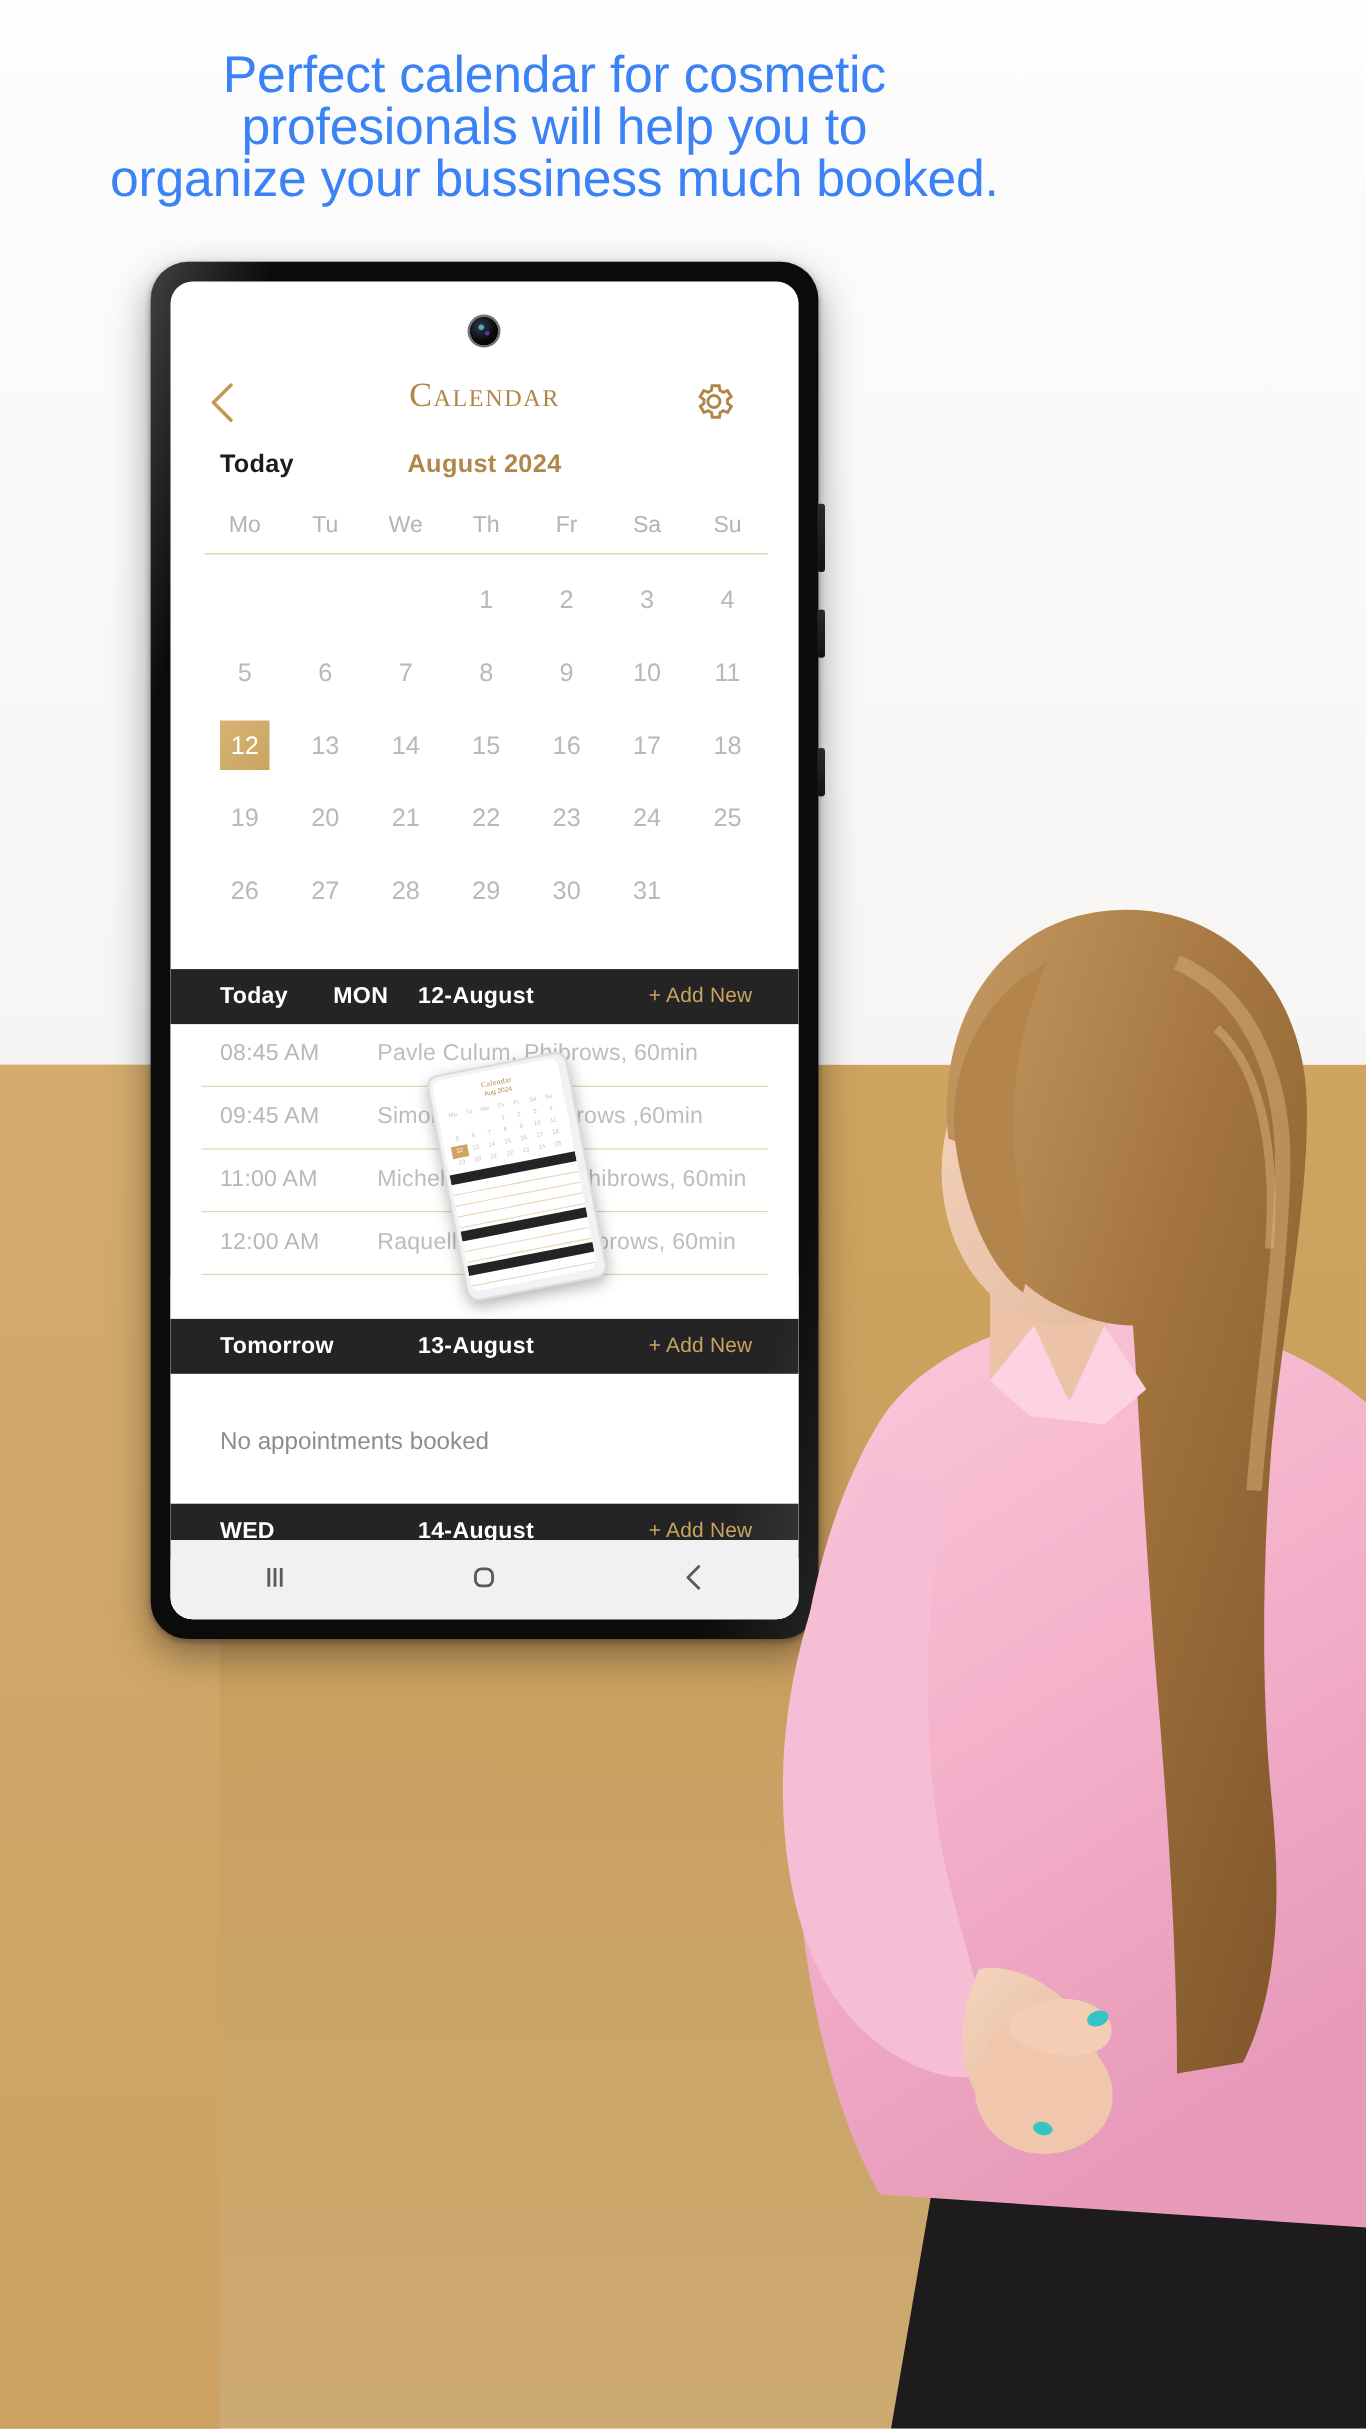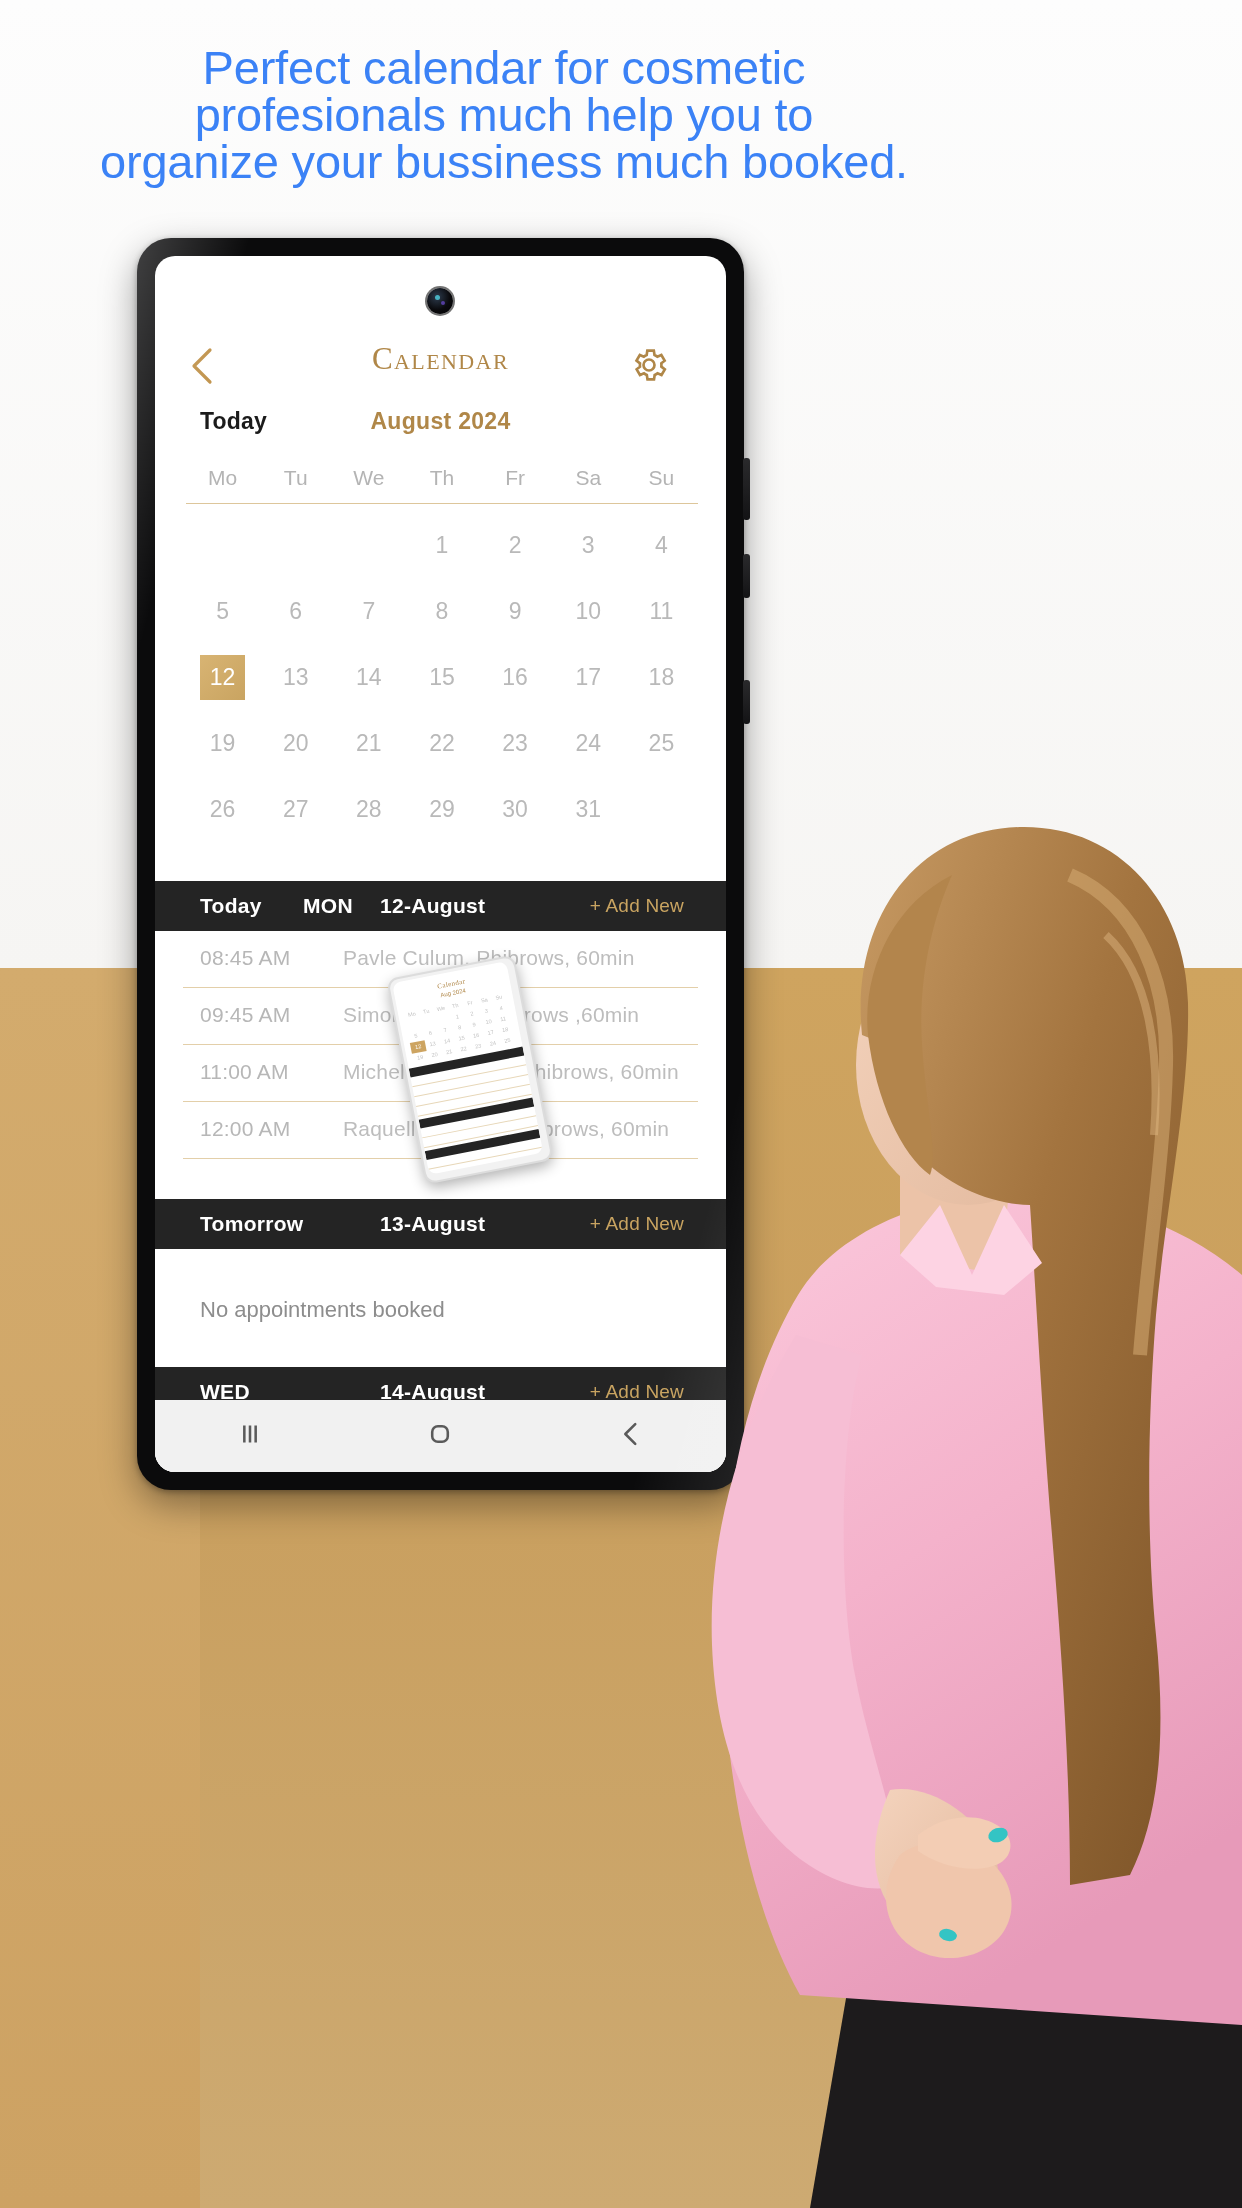--- a/index.html
+++ b/index.html
@@ -193,21 +193,21 @@
 </style>
 </head>
 <body>
 
 <div id="bg-top"></div>
 <div id="bg-bottom"></div>
 <div id="bg-left-strip"></div>
 
 <div id="headline">
   <div>Perfect calendar for cosmetic</div>
-  <div>profesionals much help you to</div>
+  <div>profesionals will help you to</div>
   <div>organize your bussiness much booked.</div>
 </div>
 
 <div id="phone">
   <div class="side-btn" id="btn-a"></div>
   <div class="side-btn" id="btn-b"></div>
   <div class="side-btn" id="btn-c"></div>
 
   <div id="screen">
 

